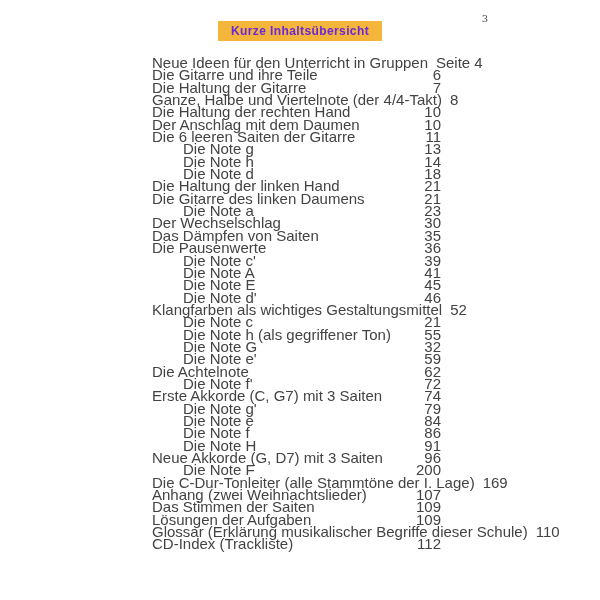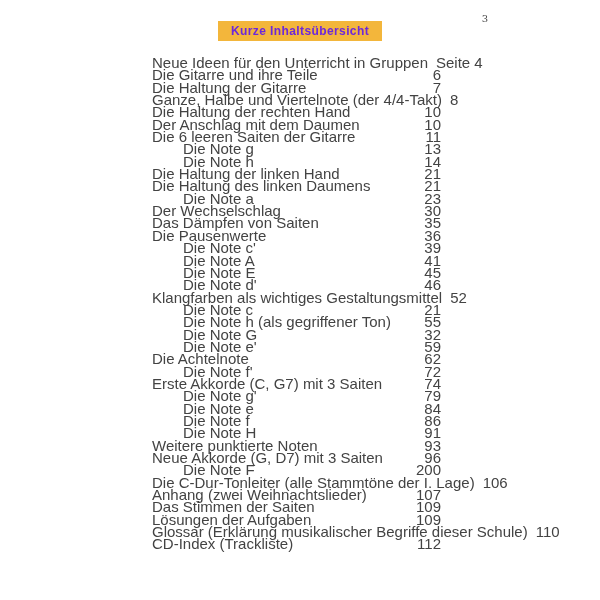--- a/index.html
+++ b/index.html
@@ -114,26 +114,30 @@
         <span class="pagecol">11</span>
       </div>
       <div class="toc-row indent">
         <span class="label">Die Note g</span>
         <span class="pagecol">13</span>
       </div>
       <div class="toc-row indent">
         <span class="label">Die Note h</span>
         <span class="pagecol">14</span>
       </div>
+      <div class="toc-row indent">
+        <span class="label">Die Note d</span>
+        <span class="pagecol">18</span>
+      </div>
       <div class="toc-row">
         <span class="label">Die Haltung der linken Hand</span>
         <span class="pagecol">21</span>
       </div>
       <div class="toc-row">
-        <span class="label">Die Haltung des linken Daumens</span>
+        <span class="label">Die Gitarre des linken Daumens</span>
         <span class="pagecol">21</span>
       </div>
       <div class="toc-row indent">
         <span class="label">Die Note a</span>
         <span class="pagecol">23</span>
       </div>
       <div class="toc-row">
         <span class="label">Der Wechselschlag</span>
         <span class="pagecol">30</span>
       </div>
@@ -203,34 +207,30 @@
       </div>
       <div class="toc-row indent">
         <span class="label">Die Note f</span>
         <span class="pagecol">86</span>
       </div>
       <div class="toc-row indent">
         <span class="label">Die Note H</span>
         <span class="pagecol">91</span>
       </div>
       <div class="toc-row">
-        <span class="label">Weitere punktierte Noten</span>
-        <span class="pagecol">93</span>
-      </div>
-      <div class="toc-row">
         <span class="label">Neue Akkorde (G, D7) mit 3 Saiten</span>
         <span class="pagecol">96</span>
       </div>
       <div class="toc-row indent">
         <span class="label">Die Note F</span>
         <span class="pagecol">200</span>
       </div>
       <div class="toc-row">
         <span class="label">Die C-Dur-Tonleiter (alle Stammtöne der I. Lage)</span>
-        <span class="pagecol">106</span>
+        <span class="pagecol">169</span>
       </div>
       <div class="toc-row">
         <span class="label">Anhang (zwei Weihnachtslieder)</span>
         <span class="pagecol">107</span>
       </div>
       <div class="toc-row">
         <span class="label">Das Stimmen der Saiten</span>
         <span class="pagecol">109</span>
       </div>
       <div class="toc-row">

